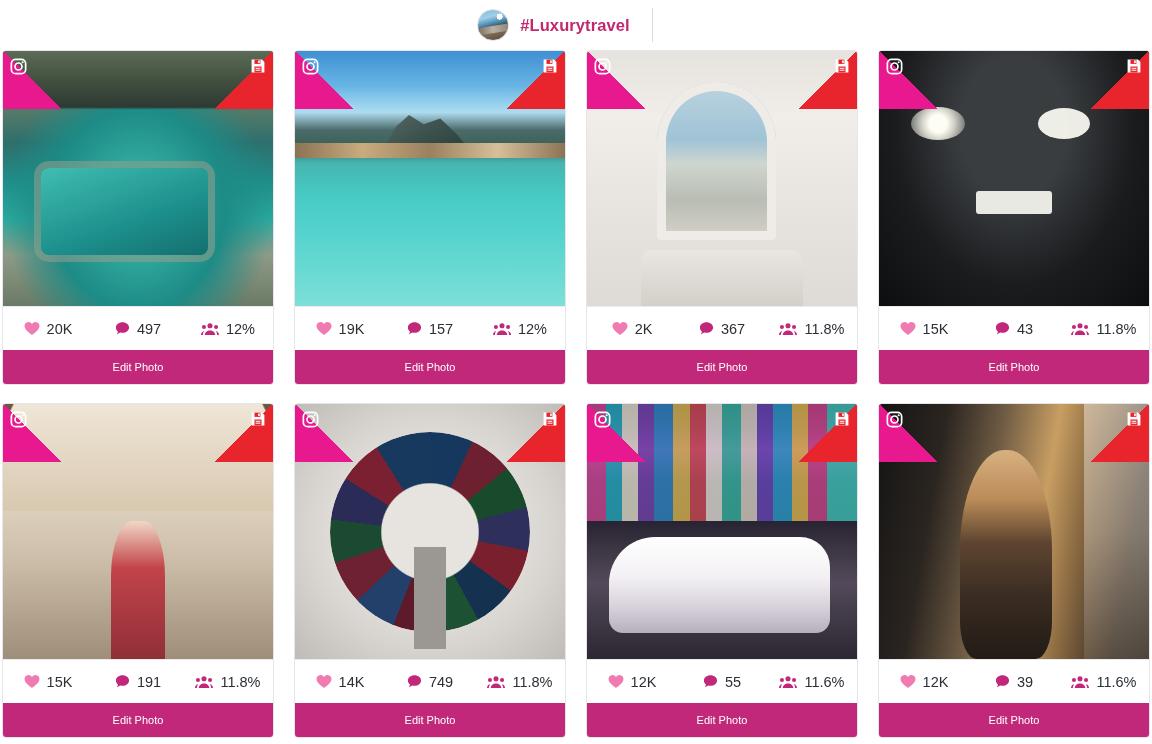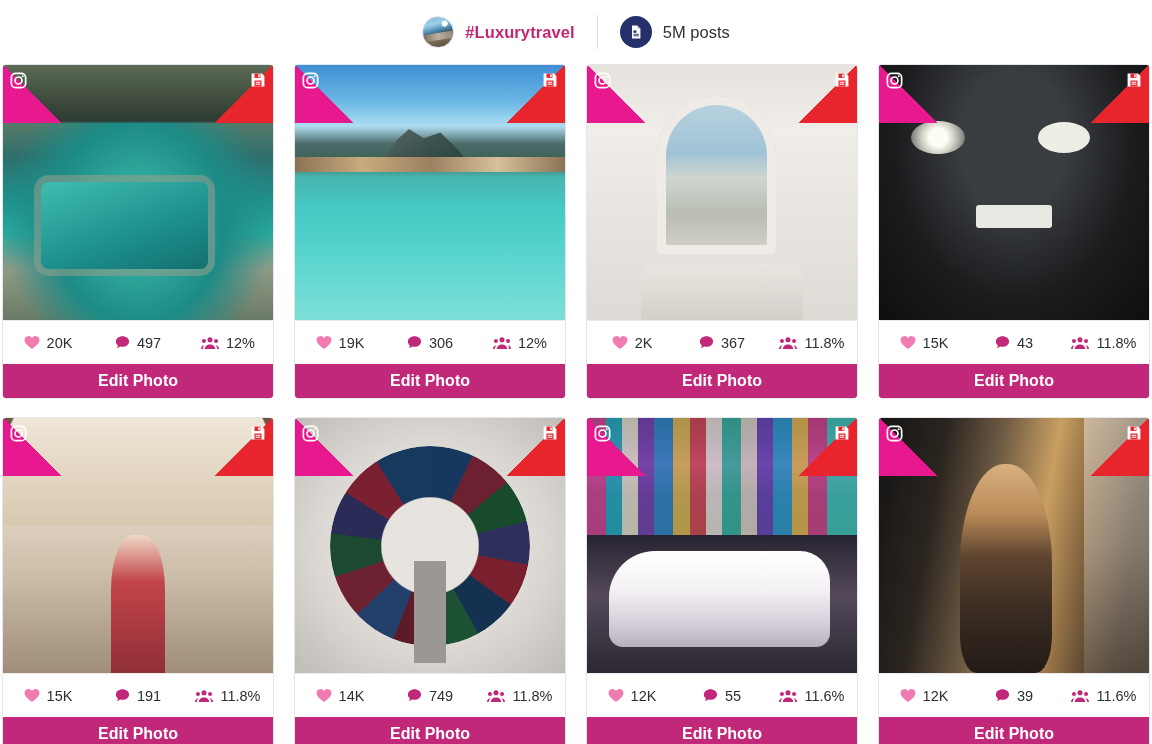--- a/index.html
+++ b/index.html
@@ -5,21 +5,21 @@
   * { box-sizing: border-box; margin: 0; padding: 0; }
   html, body {
     width: 1152px; height: 744px;
     background: #ffffff;
     font-family: "Liberation Sans", sans-serif;
     overflow: hidden;
   }
 
   
   .hashtag-header {
-    height: 64px;
+    height: 50px;
     display: flex;
     align-items: center;
     justify-content: center;
     gap: 0;
   }
   .ht-group { display: flex; align-items: center; gap: 11px; }
   .ht-avatar {
     width: 32px; height: 32px; border-radius: 50%;
     background:
       radial-gradient(circle at 72% 22%, #ffffff 0 9%, rgba(255,255,255,0) 10%),
@@ -113,22 +113,22 @@
     font-size: 14.5px;
     color: #2c3036;
   }
   .stat svg { flex: none; display: block; }
 
   
   .edit-btn {
     height: 34px;
     background: #c2287a;
     color: #ffffff;
-    font-size: 16px;
-    font-weight: bold;
+    font-size: 11px;
+    font-weight: normal;
     display: flex; align-items: center; justify-content: center;
     border: none;
     cursor: pointer;
     width: 100%;
   }
 
   
   .sc-overwater {
     background:
       linear-gradient(180deg,#5b6b55 0%,#3e4a3c 14%,#2d3a33 22%,rgba(0,0,0,0) 23%),
@@ -262,32 +262,20 @@
 </style>
 </head>
 <body>
 
 <div class="hashtag-header">
   <div class="ht-group">
     <div class="ht-avatar"></div>
     <div class="ht-name">#Luxurytravel</div>
   </div>
   <div class="ht-divider"></div>
-  <div class="ht-group">
-    <div class="ht-posticon">
-      <svg width="16" height="16" viewBox="0 0 16 16" aria-hidden="true">
-        <path d="M4 1.6h5.2L12.4 4.8v9.6H4z" fill="#ffffff"></path>
-        <path d="M9.2 1.6v3.2h3.2z" fill="#c9cbdd"></path>
-        <rect x="5.4" y="6.4" width="3" height="2.4" fill="#25306b"></rect>
-        <rect x="5.4" y="9.8" width="5.6" height="0.9" fill="#25306b"></rect>
-        <rect x="5.4" y="11.4" width="5.6" height="0.9" fill="#25306b"></rect>
-      </svg>
-    </div>
-    <div class="ht-posts">5M posts</div>
-  </div>
 </div>
 
 <div class="grid" id="grid">
     <div class="card">
     <div class="photo">
       <div class="scene sc-overwater"></div>
       <div class="corner-tl">
           <svg width="17" height="17" viewBox="0 0 20 20" aria-hidden="true">
   <rect x="1.6" y="1.6" width="16.8" height="16.8" rx="5" fill="none" stroke="#fff" stroke-width="2"></rect>
   <circle cx="10" cy="10" r="4.1" fill="none" stroke="#fff" stroke-width="2"></circle>
@@ -367,21 +355,21 @@
 </svg>
           </span>
         <span>19K</span>
       </div>
       <div class="stat">
         <span>
             <svg width="15" height="15" viewBox="0 0 18 18" aria-hidden="true">
   <path d="M9 1.4c4.4 0 7.9 2.8 7.9 6.4S13.4 14.2 9 14.2c-.9 0-1.8-.1-2.6-.3L2.3 16l1.3-3.2C2 11.6 1.1 9.9 1.1 7.8 1.1 4.2 4.6 1.4 9 1.4z" fill="#c2287a"></path>
 </svg>
           </span>
-        <span>306</span>
+        <span>157</span>
       </div>
       <div class="stat">
         <span>
             <svg width="18" height="14" viewBox="0 0 22 16" aria-hidden="true">
   <circle cx="11" cy="4.1" r="3.1" fill="#c2287a"></circle>
   <path d="M4.6 15.4c0-3.4 2.9-5.6 6.4-5.6s6.4 2.2 6.4 5.6z" fill="#c2287a"></path>
   <circle cx="3.6" cy="5.6" r="2.5" fill="#c2287a"></circle>
   <path d="M0 15.4c0-2.6 1.6-4.4 3.9-4.6-1 1.2-1.6 2.8-1.6 4.6z" fill="#c2287a"></path>
   <circle cx="18.4" cy="5.6" r="2.5" fill="#c2287a"></circle>
   <path d="M22 15.4c0-2.6-1.6-4.4-3.9-4.6 1 1.2 1.6 2.8 1.6 4.6z" fill="#c2287a"></path>

